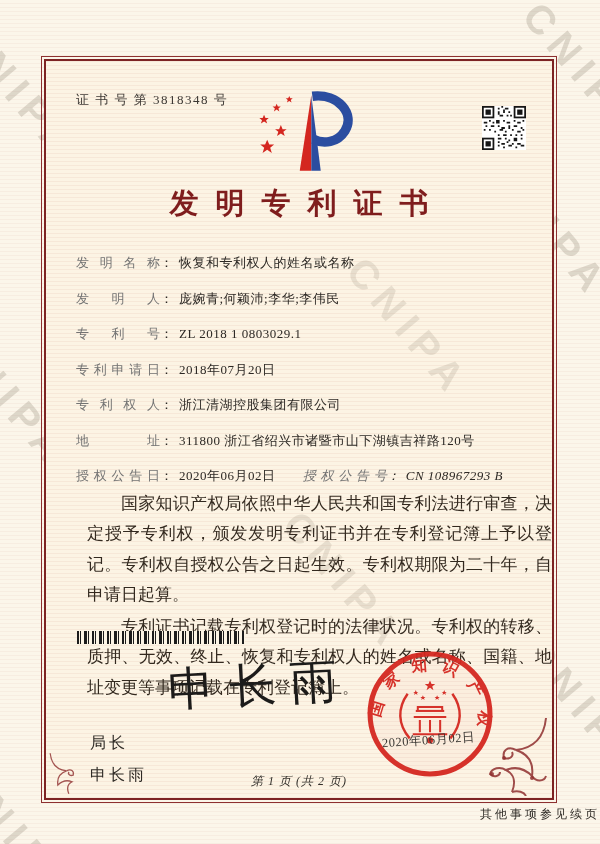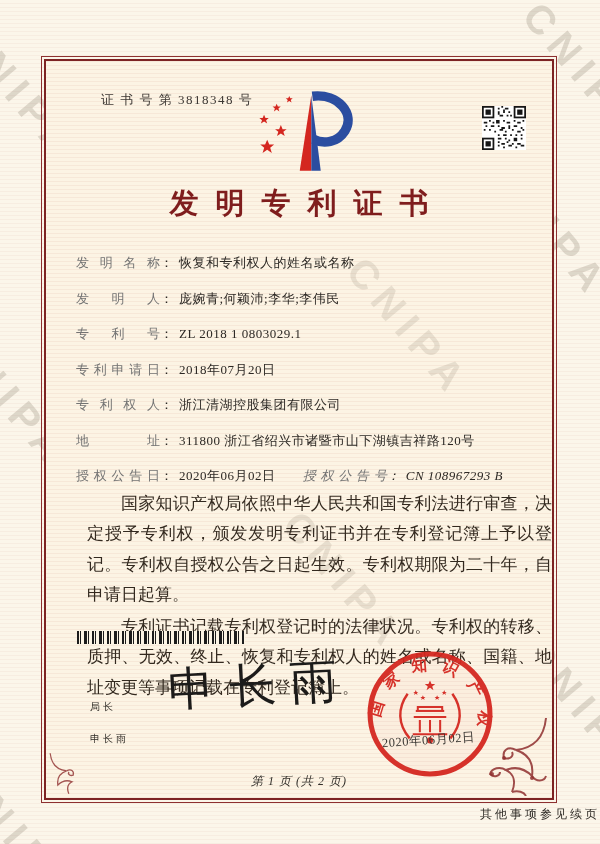--- a/index.html
+++ b/index.html
@@ -11,40 +11,40 @@
       font-size:40px;letter-spacing:9px;color:rgba(152,142,126,0.30);
       transform:rotate(50deg);transform-origin:left top;pointer-events:none;white-space:nowrap;}
   .frame{position:absolute;left:44px;top:59px;width:506px;height:737px;z-index:1;
          background:#fcf4e4;border:2px solid #7d2323;outline:1px solid #8d3030;outline-offset:2px;}
   .frame::before{content:"";position:absolute;inset:0;
          background:repeating-linear-gradient(0deg,rgba(200,126,108,0.10) 0 1px,rgba(0,0,0,0) 1px 4px);}
   .wm-in{position:absolute;font-family:"Liberation Sans",sans-serif;font-weight:700;font-size:40px;
          letter-spacing:9px;color:rgba(158,146,128,0.22);transform:rotate(50deg);
          transform-origin:left top;pointer-events:none;white-space:nowrap;z-index:0;}
   .content{position:absolute;inset:0;z-index:1;}
-  .cert-no{position:absolute;left:30px;top:30px;font-size:13px;letter-spacing:1.5px;color:#3c3733;margin-left:25px;}
+  .cert-no{position:absolute;left:30px;top:30px;font-size:13px;letter-spacing:1.5px;color:#3c3733;}
   .logo{position:absolute;left:206px;top:30px;width:106px;height:84px;}
   .qr{position:absolute;left:436px;top:45px;width:44px;height:44px;}
   .title{position:absolute;left:0;top:123px;width:100%;text-align:center;font-size:29px;
          font-weight:700;letter-spacing:17px;text-indent:17px;color:#7f1d1d;}
   .fields{position:absolute;left:30px;top:192px;width:452px;font-size:13px;}
   .frow{margin-bottom:16.5px;line-height:19px;white-space:nowrap;}
   .flabel{display:inline-block;width:84px;text-align:justify;text-align-last:justify;
           vertical-align:top;color:#737373;}
   .fcolon{display:inline-block;margin-right:6px;}
   .fvalue{color:#2c2824;letter-spacing:0.5px;}
   .fpair2{display:inline-block;margin-left:24px;font-style:italic;}
   .fpair2 .flabel{width:84px;}
   .paras{position:absolute;left:41px;top:428px;width:465px;font-size:17px;line-height:1.78;
          color:#33291f;text-align:justify;}
   .paras p{margin:0 0 2px 0;text-indent:2em;}
   .barcode{position:absolute;left:31px;top:570px;width:168px;height:13px;
         background:repeating-linear-gradient(90deg,#1c1c1c 0 2px,#fcf4e4 2px 3px,#1c1c1c 3px 4px,
         #fcf4e4 4px 7px,#1c1c1c 7px 10px,#fcf4e4 10px 11px,#1c1c1c 11px 12px,#fcf4e4 12px 15px);}
-  .signer{position:absolute;left:44px;top:630px;font-size:10px;line-height:32px;
+  .signer{position:absolute;left:44px;top:666px;font-size:16px;line-height:32px;
           letter-spacing:3px;color:#2e2a25;}
   .signature{position:absolute;left:122px;top:592px;width:230px;font-size:47px;color:#1c1b1a;
           letter-spacing:14px;transform:rotate(-3deg);white-space:nowrap;}
   .seal{position:absolute;left:319px;top:588px;width:130px;height:130px;opacity:0.94;}
   .seal-date{position:absolute;left:336px;top:671px;font-size:12.5px;color:#3a3733;
           letter-spacing:0.5px;transform:rotate(-4deg);white-space:nowrap;z-index:2;}
   .page-info{position:absolute;left:0;top:712px;width:100%;text-align:center;
           font-size:12px;letter-spacing:1px;color:#33302b;font-style:italic;}
   .footer-note{position:absolute;left:0;top:806px;width:100%;text-align:right;z-index:1;
           font-size:12px;letter-spacing:3px;color:#2f2b26;}

